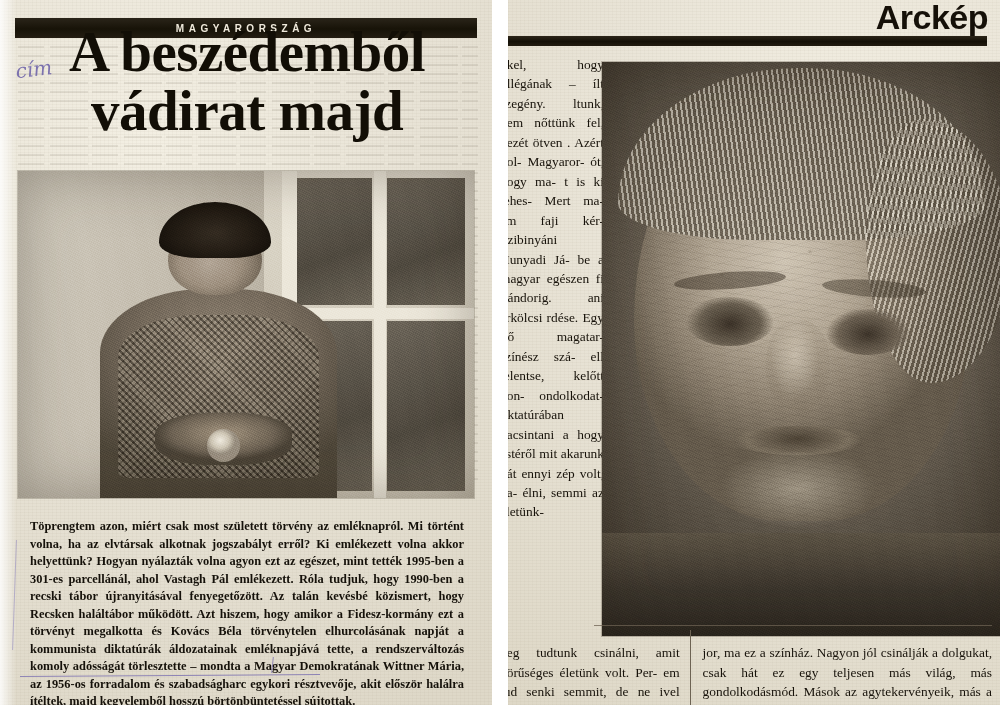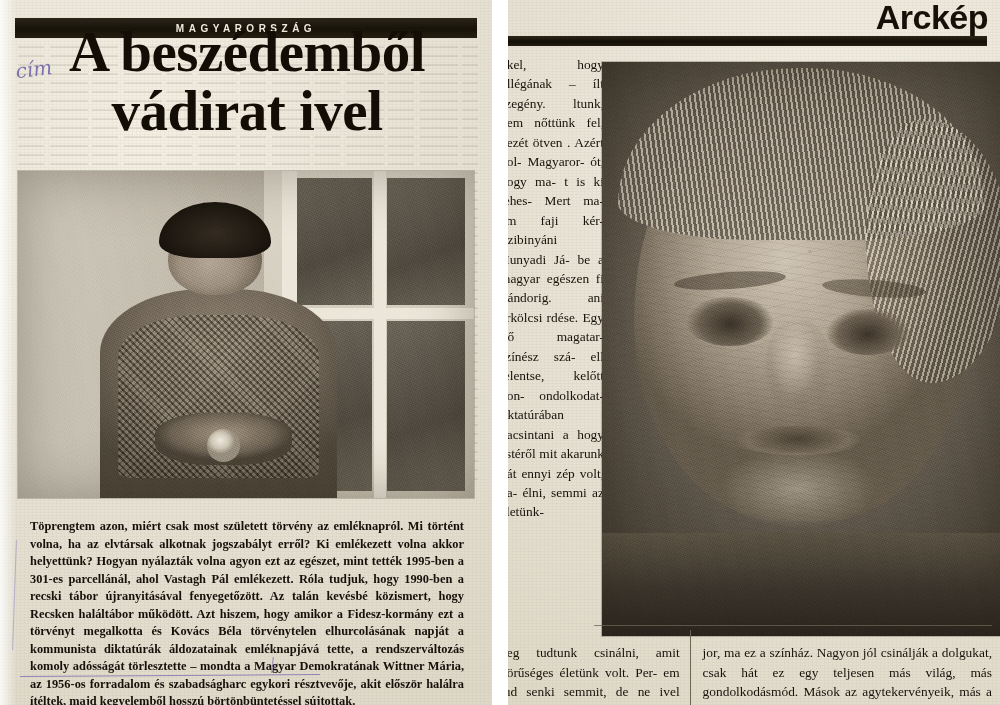--- a/index.html
+++ b/index.html
@@ -175,21 +175,21 @@
   <div class="paper-tex"></div>
   <div class="bleed"></div>
   <div id="left-edge-shadow"></div>
 
   <div class="kicker-bar">
     <span>MAGYARORSZÁG</span>
   </div>
 
   <div class="headline">
     <span class="l1">A beszédemből</span>
-    <span class="l2">vádirat ivel</span>
+    <span class="l2">vádirat majd</span>
   </div>
 
   <div class="hand-note">cím</div>
 
   <div class="photo-l">
     <div class="ph-wall"></div>
     <div class="ph-winpanel"></div>
     <div class="ph-frame" style="left:58%;top:0;width:3.2%;height:100%;"></div>
     <div class="ph-frame" style="left:78%;top:0;width:2.6%;height:100%;"></div>
     <div class="ph-frame" style="left:56%;top:42%;width:44%;height:3.2%;"></div>

